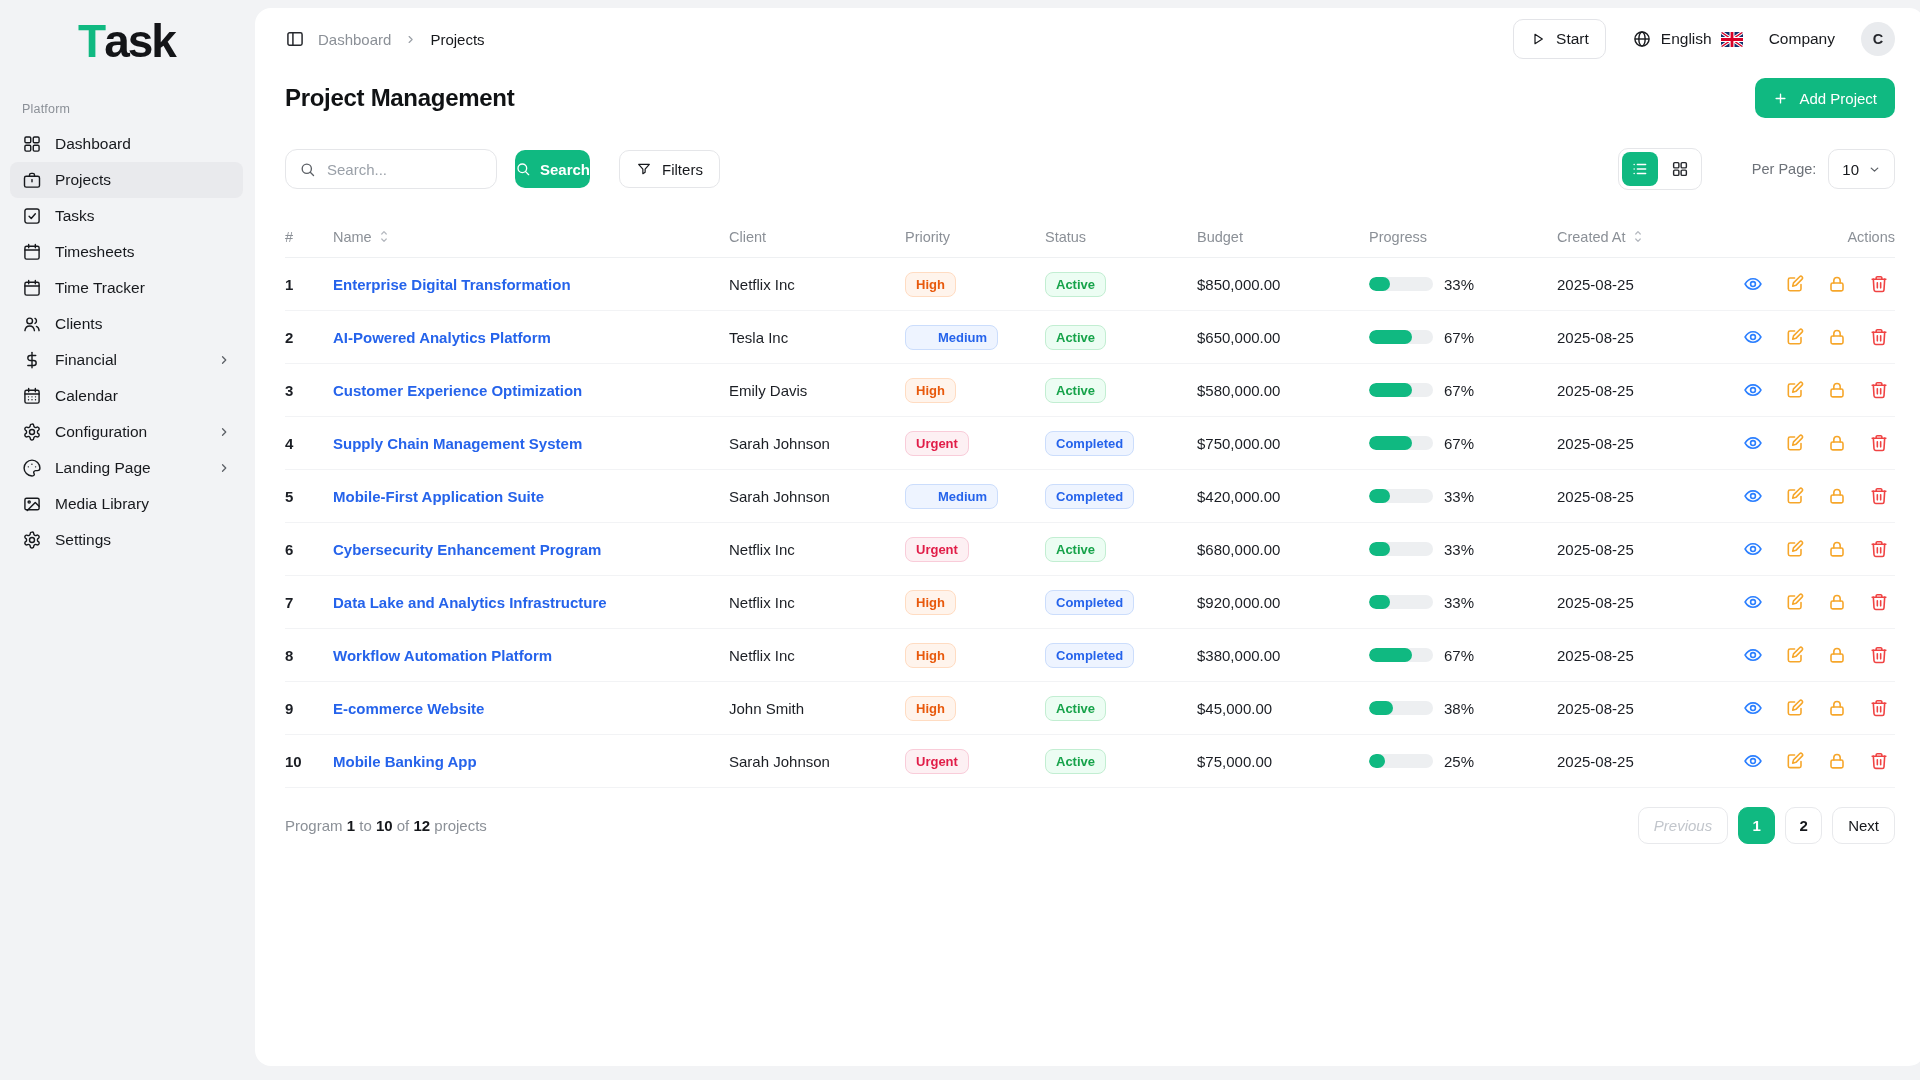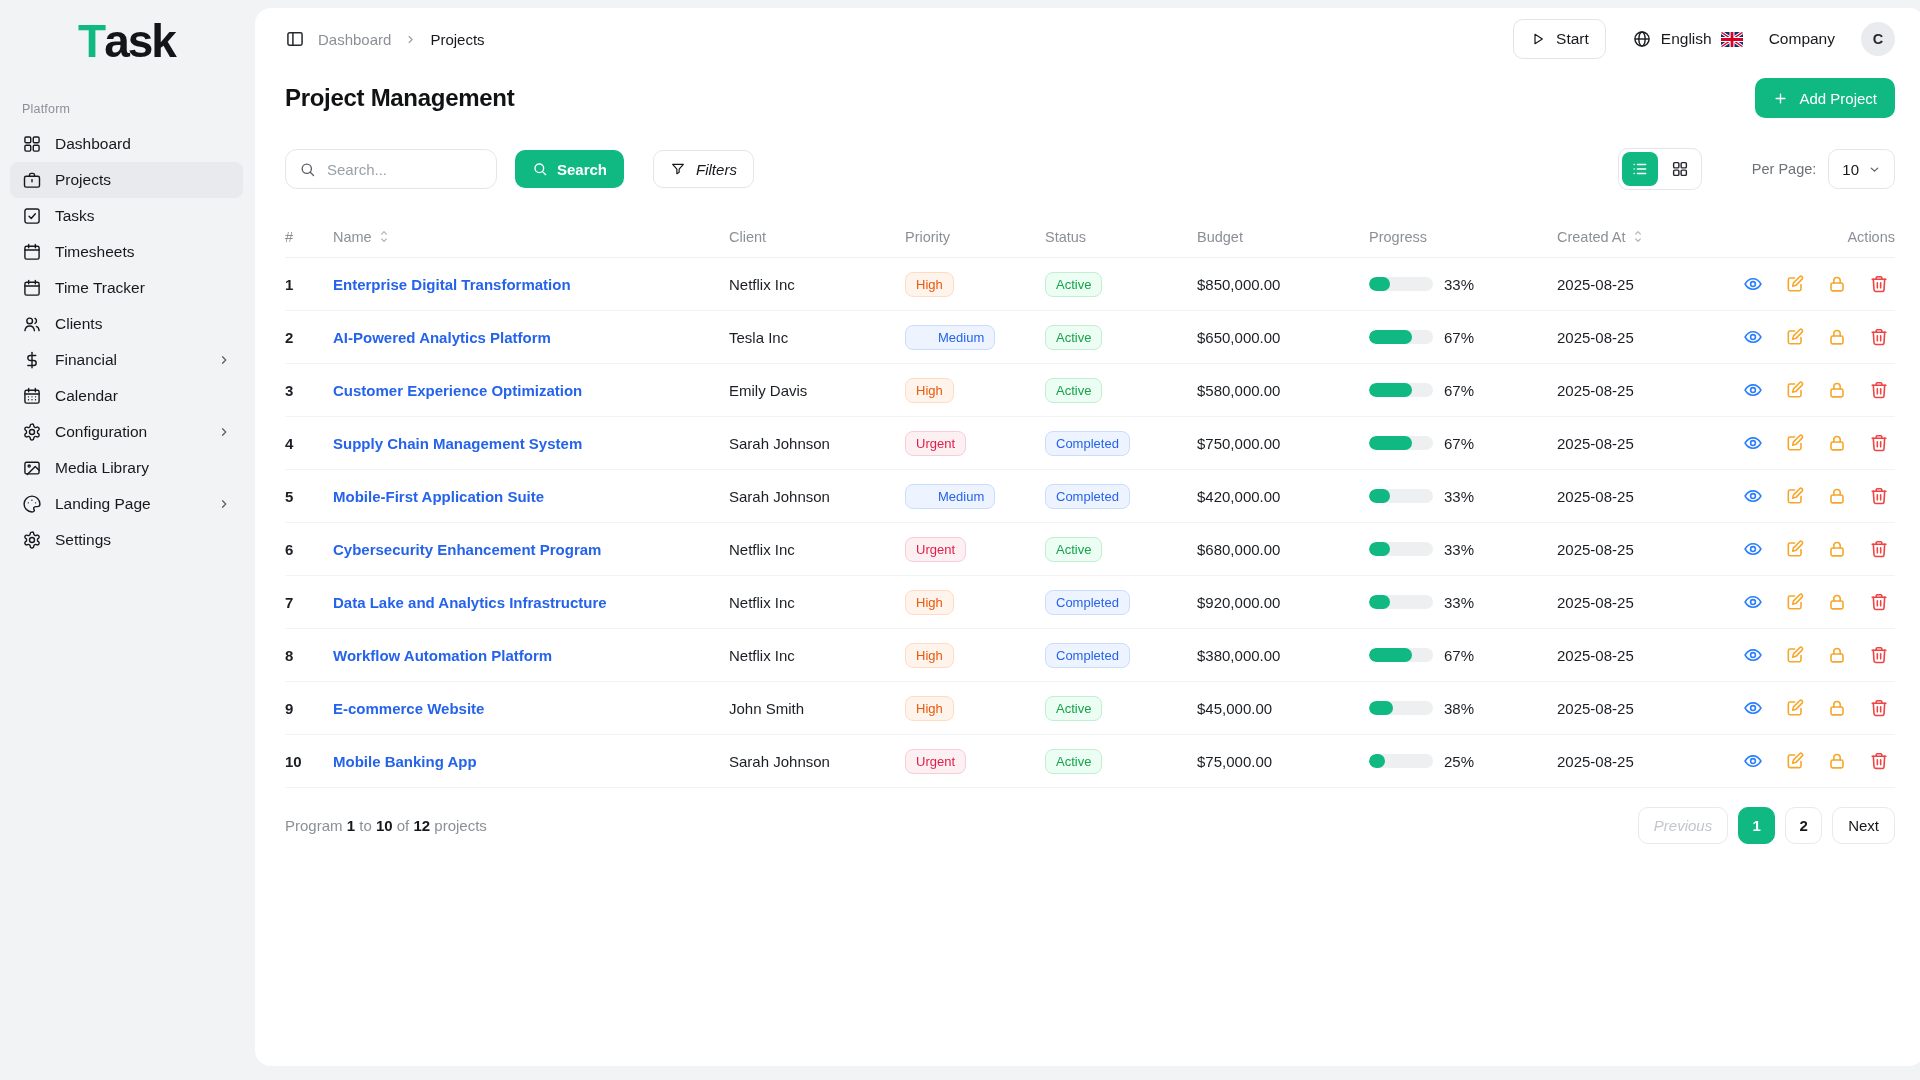--- a/index.html
+++ b/index.html
@@ -54,26 +54,26 @@
   .add-btn .icon { width:15px; height:15px; }
 
   .toolbar { display:flex; align-items:center; margin-top:30px; }
   .search-box { display:flex; align-items:center; gap:9px; width:212px; height:40px; border:1px solid #e5e6e9;
                 border-radius:12px; padding:0 13px; background:#fff; }
   .search-box .icon { width:17px; height:17px; color:#5c6066; flex:none; }
   .search-box input { border:none; outline:none; flex:1; font-size:15px; font-family:inherit; color:#16181c;
                       background:transparent; min-width:0; }
   .search-box input::placeholder { color:#9aa0a8; }
   .search-btn { display:flex; align-items:center; gap:9px; margin-left:18px; background:#10b981; color:#fff;
-                border:none; border-radius:10px; height:38px; padding:0 17px; font-size:15px; font-weight:600;
+                border:none; border-radius:10px; height:38px; padding:0 0; font-size:15px; font-weight:600;
                 cursor:pointer; font-family:inherit; }
   .search-btn .icon { width:16px; height:16px; }
   .filters-btn { display:flex; align-items:center; gap:10px; margin-left:29px; background:#fff; color:#16181c;
                  border:1px solid #e5e6e9; border-radius:10px; height:38px; padding:0 16px; font-size:15px;
-                 cursor:pointer; font-family:inherit;font-style:italic; }
+                 cursor:pointer; font-family:inherit; }
   .filters-btn .icon { width:16px; height:16px; }
   .toolbar .spacer { flex:1; }
   .view-toggle { display:flex; align-items:center; gap:4px; border:1px solid #e5e6e9; border-radius:10px;
                  height:42px; padding:3px; }
   .vt-btn { width:36px; height:34px; border:none; background:transparent; border-radius:8px; display:flex;
             align-items:center; justify-content:center; cursor:pointer; color:#26282d; }
   .vt-btn .icon { width:18px; height:18px; }
   .vt-btn.active { background:#10b981; color:#fff; }
   .per-page-label { margin-left:50px; font-size:14.5px; color:#6d7279; }
   .per-page { display:flex; align-items:center; gap:9px; margin-left:12px; border:1px solid #e5e6e9;
@@ -85,21 +85,21 @@
   .table { margin-top:26px; }
   .thead, .trow { display:grid; grid-template-columns:48px 396px 176px 140px 152px 172px 188px 186px 1fr;
                   align-items:center; }
   .thead { height:42px; border-bottom:1px solid #eef0f2; color:#8b9097; font-size:14.5px; font-weight:500; }
   .th { display:flex; align-items:center; gap:6px; }
   .th.right { justify-content:flex-end; }
   .th .sort { width:12px; height:15px; color:#b3b7be; cursor:pointer; }
   .trow { height:53px; border-bottom:1px solid #f2f3f5; font-size:15px; color:#1b1e24; }
   .num { font-weight:600; }
   .plink { color:#2563eb; font-weight:700; text-decoration:none; cursor:pointer; }
-  .badge { display:inline-block; padding:4px 10px; border-radius:8px; font-size:13px; font-weight:400;
+  .badge { display:inline-block; padding:4px 10px; border-radius:8px; font-size:13px; font-weight:700;
            border:1px solid transparent; }
   .p-high      { color:#e8590c; background:#fff4ec; border-color:#ffdcc2; }
   .p-medium    { color:#2563eb; background:#eef4ff; border-color:#cbddfc;padding-left:32px; }
   .p-urgent    { color:#e11d48; background:#fdf0f3; border-color:#f9ccd9; }
   .s-active    { color:#16a34a; background:#ecfdf3; border-color:#c2eed2; }
   .s-completed { color:#2563eb; background:#eef4ff; border-color:#cbddfc; }
   .prog { display:flex; align-items:center; }
   .pbar { width:64px; height:14px; border-radius:7px; background:#edeff1; overflow:hidden; flex:none; }
   .pfill { display:block; height:100%; background:#10b981; border-radius:7px; }
   .plabel { margin-left:11px; }
@@ -231,41 +231,41 @@
     <span>Configuration</span>
     <span class="icon chev">
             <svg viewBox="0 0 24 24" fill="none" stroke="currentColor" stroke-width="2.2" stroke-linecap="round" stroke-linejoin="round">
               <path d="M9.5 6.5 15 12l-5.5 5.5"></path>
             </svg>
           </span>
   </div>
   <div class="side-item ">
     <span class="icon ">
             <svg viewBox="0 0 24 24" fill="none" stroke="currentColor" stroke-width="1.7" stroke-linecap="round" stroke-linejoin="round">
-              <rect x="3.5" y="5" width="17" height="14" rx="2"></rect>
-              <circle cx="8.6" cy="9.6" r="1.3"></circle>
-              <path d="M20.5 14.8l-4.6-4.6-9.6 9.6"></path>
-            </svg>
-          </span>
-    <span>Media Library</span>
-
-  </div>
-  <div class="side-item ">
-    <span class="icon ">
-            <svg viewBox="0 0 24 24" fill="none" stroke="currentColor" stroke-width="1.7" stroke-linecap="round" stroke-linejoin="round">
               <path d="M12 21.5a9.5 9.5 0 1 1 9.5-9.5c0 1.9-1.2 3.1-3 3.1h-2.2a2.3 2.3 0 0 0-1.8 3.7c.7.9.2 2.7-2.5 2.7z"></path>
               <path d="M7.6 10.6h.01M11.9 7.4h.01M16.3 10.6h.01"></path>
             </svg>
           </span>
     <span>Landing Page</span>
     <span class="icon chev">
             <svg viewBox="0 0 24 24" fill="none" stroke="currentColor" stroke-width="2.2" stroke-linecap="round" stroke-linejoin="round">
               <path d="M9.5 6.5 15 12l-5.5 5.5"></path>
             </svg>
           </span>
+  </div>
+  <div class="side-item ">
+    <span class="icon ">
+            <svg viewBox="0 0 24 24" fill="none" stroke="currentColor" stroke-width="1.7" stroke-linecap="round" stroke-linejoin="round">
+              <rect x="3.5" y="5" width="17" height="14" rx="2"></rect>
+              <circle cx="8.6" cy="9.6" r="1.3"></circle>
+              <path d="M20.5 14.8l-4.6-4.6-9.6 9.6"></path>
+            </svg>
+          </span>
+    <span>Media Library</span>
+
   </div>
   <div class="side-item ">
     <span class="icon ">
             <svg viewBox="0 0 24 24" fill="none" stroke="currentColor" stroke-width="1.7" stroke-linecap="round" stroke-linejoin="round">
               <circle cx="12" cy="12" r="3"></circle>
               <path d="M12.22 2.5h-.44a1.9 1.9 0 0 0-1.9 1.9v.17a1.9 1.9 0 0 1-.95 1.64l-.4.24a1.9 1.9 0 0 1-1.9 0l-.15-.08a1.9 1.9 0 0 0-2.6.7l-.2.36a1.9 1.9 0 0 0 .7 2.6l.14.09a1.9 1.9 0 0 1 .95 1.63v.5a1.9 1.9 0 0 1-.95 1.65l-.14.08a1.9 1.9 0 0 0-.7 2.6l.2.36a1.9 1.9 0 0 0 2.6.7l.15-.08a1.9 1.9 0 0 1 1.9 0l.4.24a1.9 1.9 0 0 1 .95 1.64v.17a1.9 1.9 0 0 0 1.9 1.9h.44a1.9 1.9 0 0 0 1.9-1.9v-.17a1.9 1.9 0 0 1 .95-1.64l.4-.24a1.9 1.9 0 0 1 1.9 0l.15.08a1.9 1.9 0 0 0 2.6-.7l.2-.37a1.9 1.9 0 0 0-.7-2.6l-.14-.08a1.9 1.9 0 0 1-.95-1.65v-.49a1.9 1.9 0 0 1 .95-1.64l.14-.09a1.9 1.9 0 0 0 .7-2.6l-.2-.36a1.9 1.9 0 0 0-2.6-.7l-.15.08a1.9 1.9 0 0 1-1.9 0l-.4-.24a1.9 1.9 0 0 1-.95-1.64v-.17a1.9 1.9 0 0 0-1.9-1.9z"></path>
             </svg>
           </span>
     <span>Settings</span>
 

